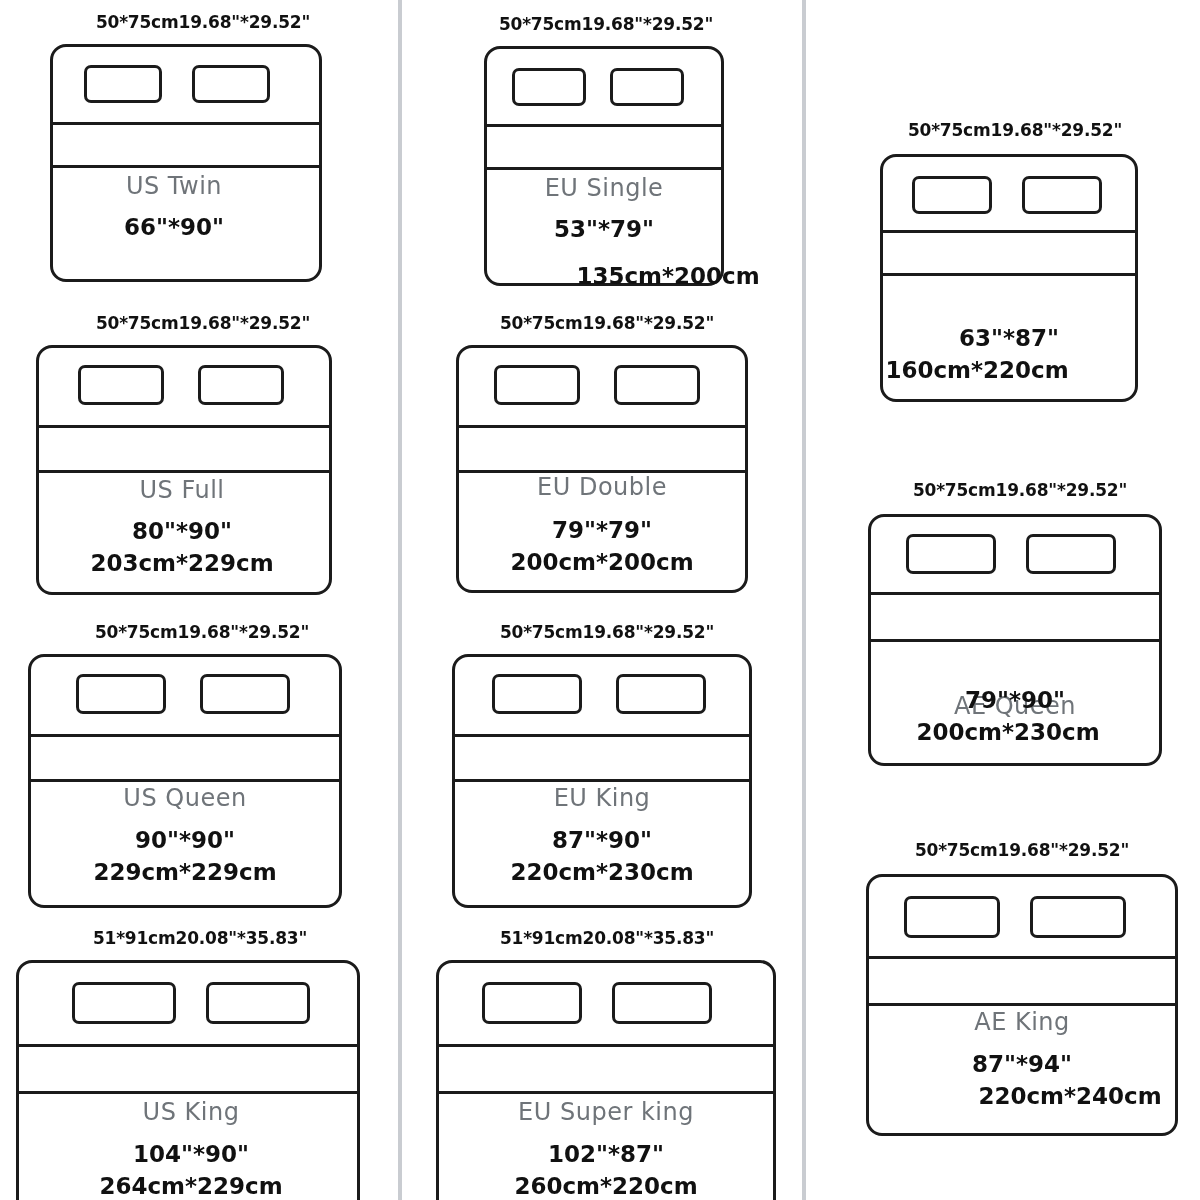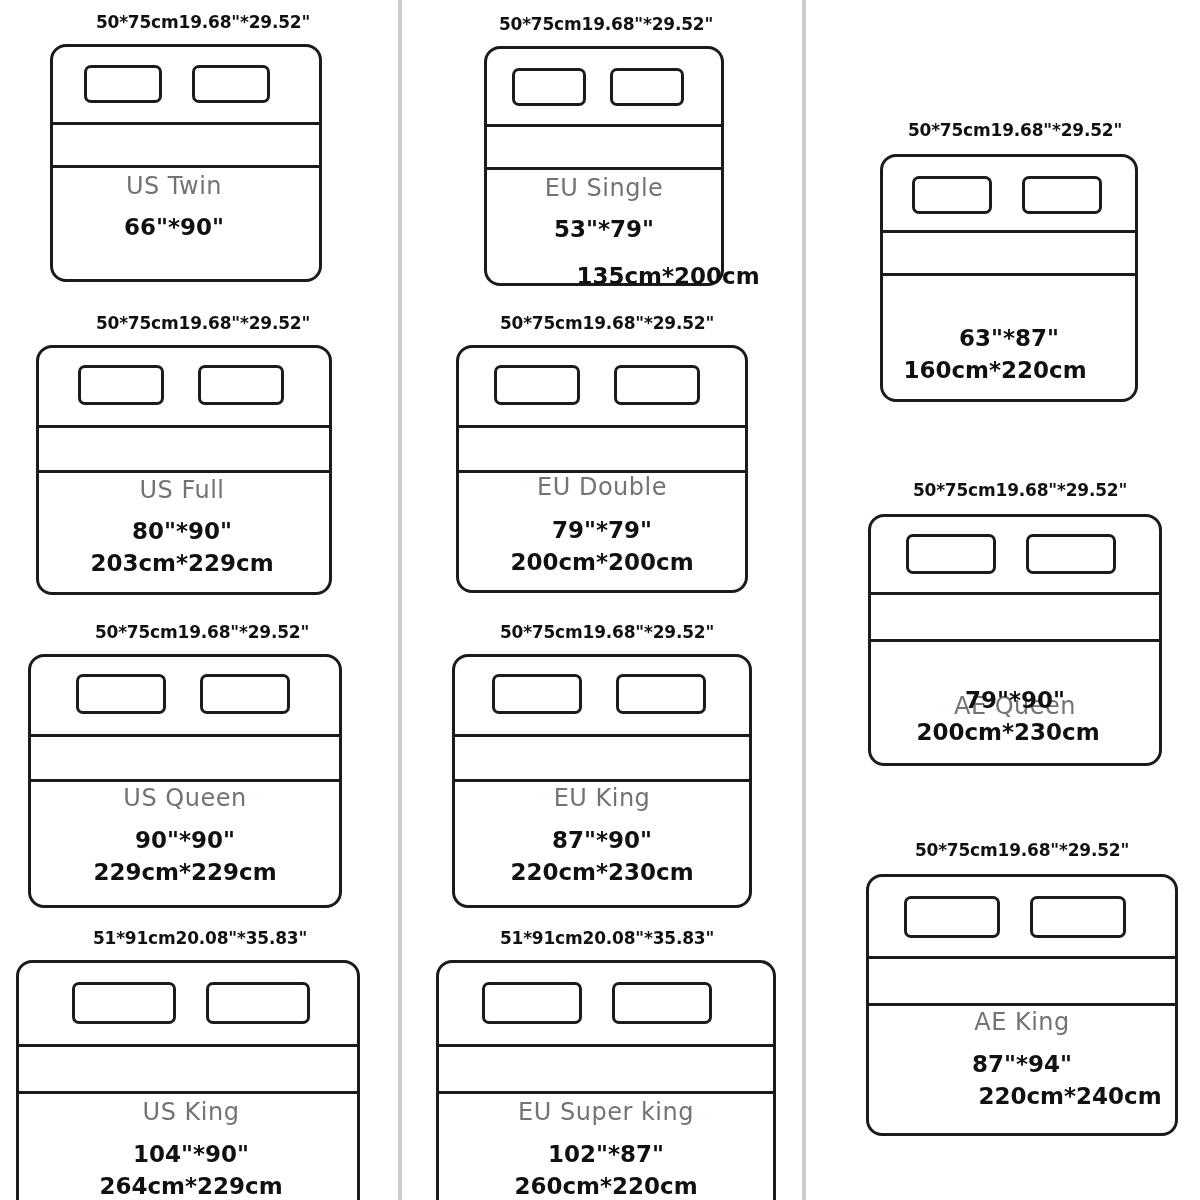--- a/index.html
+++ b/index.html
@@ -236,21 +236,21 @@
     <div class="bed-card" style="left:18px; top:120px; width:310px; height:278px;">
       <div class="pillow-label" style="width:370px;">
         <span class="cm">50*75cm</span>
         <span class="inch">19.68"*29.52"</span>
       </div>
       <div class="bed" style="top:34px; left:50px; width:258px; height:248px;"></div>
       <div class="pillow" style="top:56px; left:82px; width:80px; height:38px;"></div>
       <div class="pillow" style="top:56px; left:192px; width:80px; height:38px;"></div>
       <div class="sheet" style="top:110px; left:50px; width:258px; height:46px;"></div>
       <div class="bed-text bed-in" style="top:203px; left:50px; width:258px;">63"*87"</div>
-      <div class="bed-text bed-cm" style="top:235px; left:50px; width:230px;">160cm*220cm</div>
+      <div class="bed-text bed-cm" style="top:235px; left:32px; width:230px;">160cm*220cm</div>
     </div>
 
     <div class="bed-card" style="left:28px; top:480px; width:330px; height:276px;">
       <div class="pillow-label" style="width:360px;">
         <span class="cm">50*75cm</span>
         <span class="inch">19.68"*29.52"</span>
       </div>
       <div class="bed" style="top:34px; left:28px; width:294px; height:252px;"></div>
       <div class="pillow" style="top:54px; left:66px; width:90px; height:40px;"></div>
       <div class="pillow" style="top:54px; left:186px; width:90px; height:40px;"></div>

